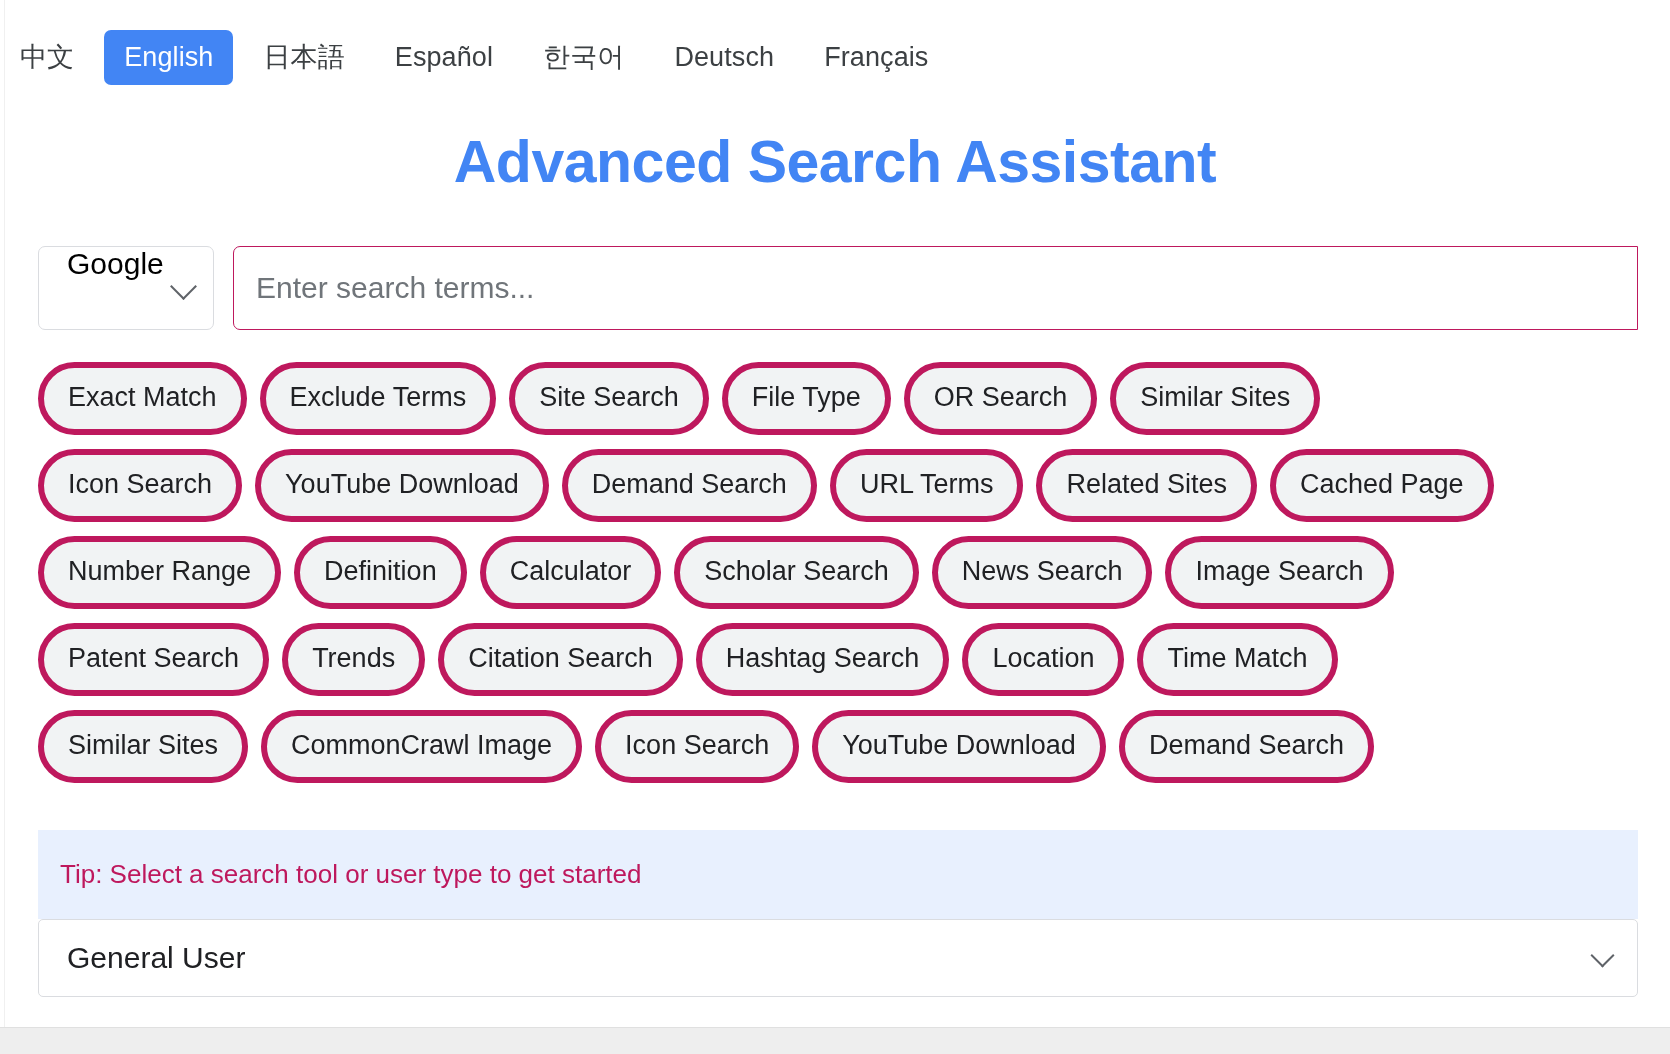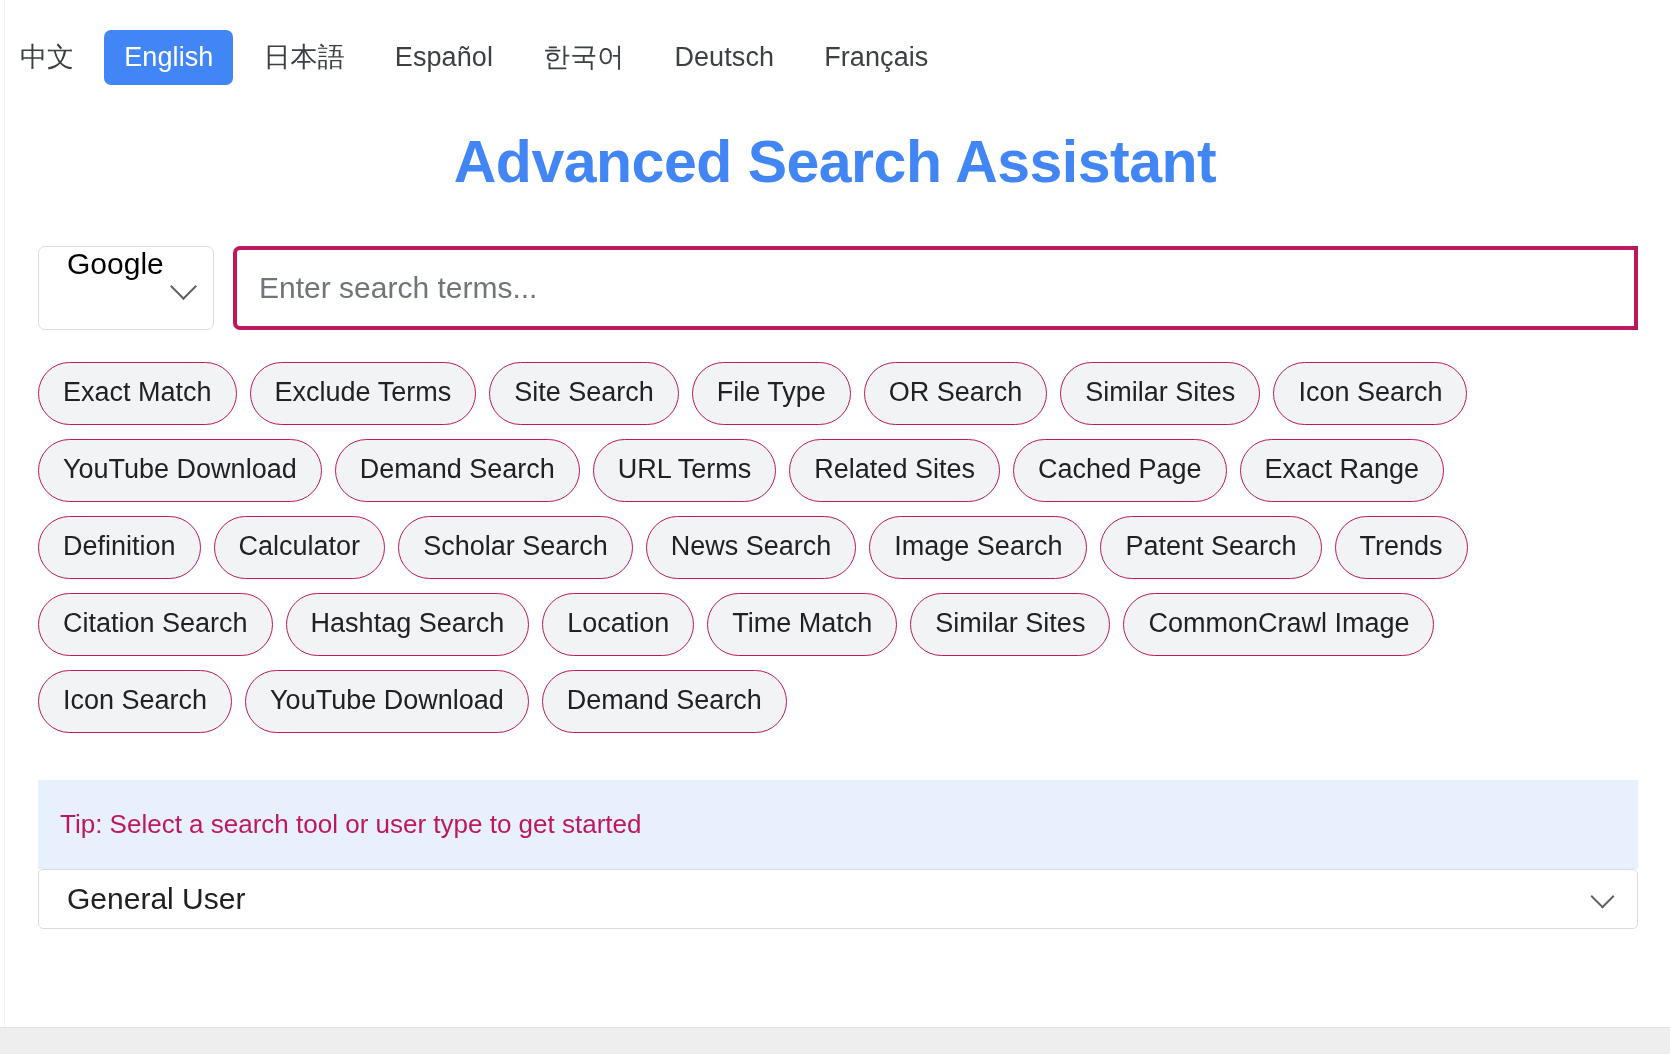--- a/index.html
+++ b/index.html
@@ -88,21 +88,21 @@
     width: 17px;
     height: 17px;
     margin-top: -11px;
     border-right: 2.4px solid #5f6368;
     border-bottom: 2.4px solid #5f6368;
     transform: rotate(45deg);
   }
   .search-input-wrap {
     flex: 1;
     margin-left: 19px;
-    border: 4px solid #be185d;
+    border: 1px solid #be185d;
     border-radius: 7px 0 0 7px;
     background: #ffffff;
     display: flex;
     align-items: center;
     box-sizing: border-box;
   }
   .search-input {
     border: none;
     outline: none;
     width: 100%;
@@ -130,21 +130,21 @@
   
   .tags {
     display: flex;
     flex-wrap: wrap;
     gap: 14px 13px;
     margin: 32px 32px 0 38px;
     max-width: 1490px;
   }
   .tag {
     background: #f1f3f4;
-    border: 1px solid #be185d;
+    border: 6px solid #be185d;
     border-radius: 999px;
     font-size: 27px;
     line-height: 1;
     color: #202124;
     padding: 16px 24px 18px;
     cursor: pointer;
     white-space: nowrap;
     box-sizing: border-box;
   }
 
@@ -155,21 +155,21 @@
     color: #be185d;
     font-size: 26px;
     padding: 29px 22px;
     box-sizing: border-box;
   }
 
   
   .user-select {
     position: relative;
     margin: 0 32px 8px 38px;
-    height: 60px;
+    height: 78px;
     border: 1px solid #dadce0;
     border-radius: 5px;
     background: #ffffff;
     display: flex;
     align-items: center;
     box-sizing: border-box;
     cursor: pointer;
   }
   .user-select .user-label {
     font-size: 30px;
@@ -237,21 +237,21 @@
       <div class="tag">Site Search</div>
       <div class="tag">File Type</div>
       <div class="tag">OR Search</div>
       <div class="tag">Similar Sites</div>
       <div class="tag">Icon Search</div>
       <div class="tag">YouTube Download</div>
       <div class="tag">Demand Search</div>
       <div class="tag">URL Terms</div>
       <div class="tag">Related Sites</div>
       <div class="tag">Cached Page</div>
-      <div class="tag">Exact Range</div>
+      <div class="tag">Number Range</div>
       <div class="tag">Definition</div>
       <div class="tag">Calculator</div>
       <div class="tag">Scholar Search</div>
       <div class="tag">News Search</div>
       <div class="tag">Image Search</div>
       <div class="tag">Patent Search</div>
       <div class="tag">Trends</div>
       <div class="tag">Citation Search</div>
       <div class="tag">Hashtag Search</div>
       <div class="tag">Location</div>

